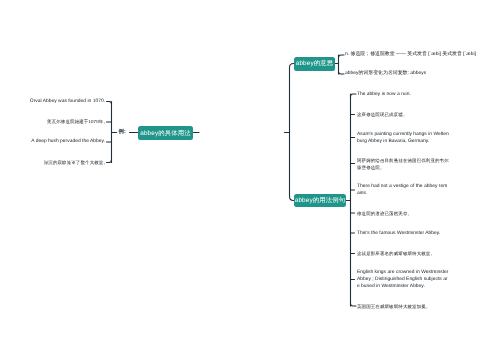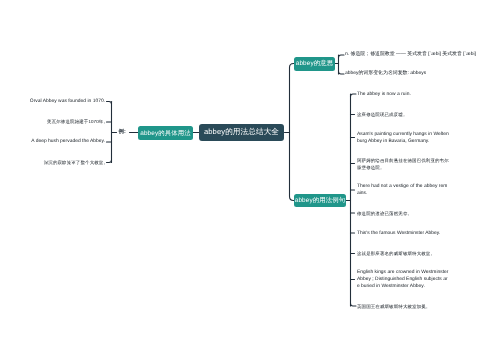--- a/index.html
+++ b/index.html
@@ -70,23 +70,20 @@
       <path d="M350.5 137.5 H354.5"></path>
       <path d="M350.5 163.5 H354.5"></path>
       <path d="M350.5 190 H354.5"></path>
       <path d="M350.5 213 H354.5"></path>
       <path d="M350.5 233 H354.5"></path>
       <path d="M350.5 253.5 H354.5"></path>
       <path d="M350.5 279.5 H354.5"></path>
     </g>
   </svg>
 
-  <div class="node root" style="left:199px; top:124px; width:85px; height:17px;">
-    <span>abbey的用法总结大全</span>
-  </div>
 
   <div class="node teal" style="left:138px; top:126px; width:55px; height:14px;">
     <span>abbey的具体用法</span>
   </div>
 
   <div class="conn-label" style="left:118.5px; top:130px;">例:</div>
 
   <div class="leaf ralign" style="left:5px; top:97.5px; width:100px;">Orval Abbey was founded in 1070.</div>
   <div class="leaf ralign cn" style="left:5px; top:118px; width:103px;">奥瓦尔修道院始建于1070年。</div>
   <div class="leaf ralign" style="left:5px; top:138px; width:100px;">A deep hush pervaded the Abbey.</div>

